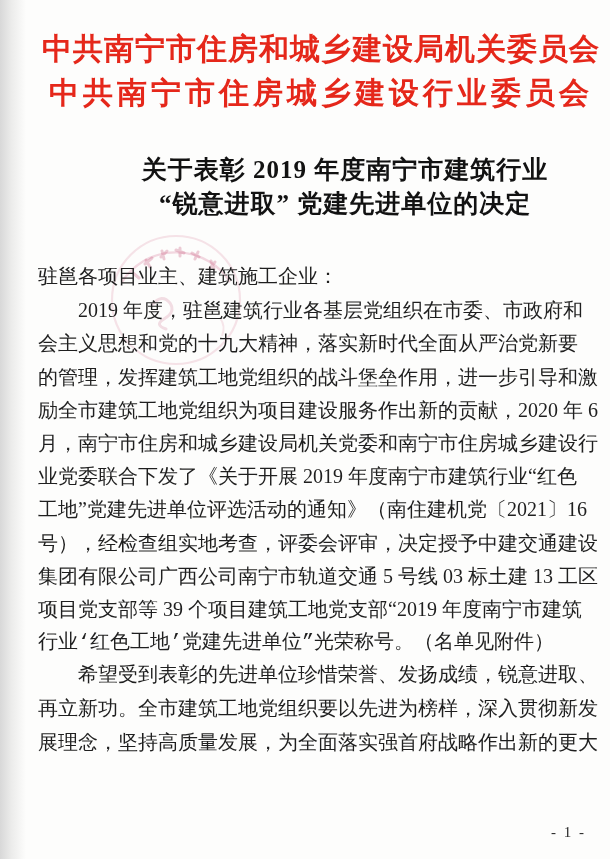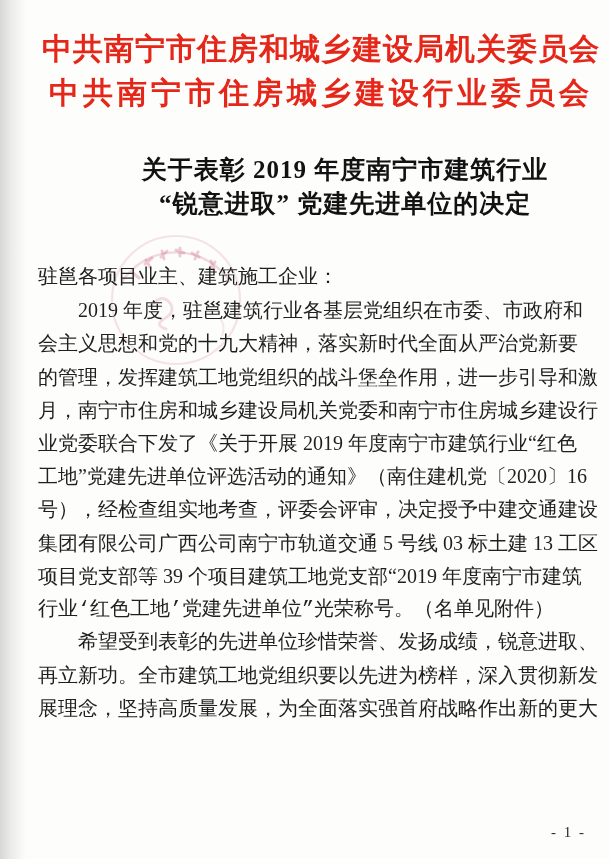--- a/index.html
+++ b/index.html
@@ -76,23 +76,24 @@
     </g>
     <path d="M 52 85 q 10 -12 18 -2 q 6 9 -6 16 q -10 6 2 10" fill="none" stroke="#cf6d8e" stroke-width="3" opacity="0.22" stroke-linecap="round"></path>
     <path d="M 120 98 q 6 8 2 18" fill="none" stroke="#d77898" stroke-width="2" opacity="0.18"></path>
   </svg>
 
   <div class="doc-body">
     <div class="bline short">驻邕各项目业主、建筑施工企业：</div>
     <div class="bline indent">2019 年度，驻邕建筑行业各基层党组织在市委、市政府和</div>
     <div class="bline">会主义思想和党的十九大精神，落实新时代全面从严治党新要</div>
     <div class="bline">的管理，发挥建筑工地党组织的战斗堡垒作用，进一步引导和激</div>
+    <div class="bline">励全市建筑工地党组织为项目建设服务作出新的贡献，2020 年 6</div>
     <div class="bline">月，南宁市住房和城乡建设局机关党委和南宁市住房城乡建设行</div>
     <div class="bline">业党委联合下发了《关于开展 2019 年度南宁市建筑行业“红色</div>
-    <div class="bline">工地”党建先进单位评选活动的通知》（南住建机党〔2020〕16</div>
+    <div class="bline">工地”党建先进单位评选活动的通知》（南住建机党〔2021〕16</div>
     <div class="bline">号），经检查组实地考查，评委会评审，决定授予中建交通建设</div>
     <div class="bline">集团有限公司广西公司南宁市轨道交通 5 号线 03 标土建 13 工区</div>
     <div class="bline">项目党支部等 39 个项目建筑工地党支部“2019 年度南宁市建筑</div>
     <div class="bline short">行业‘红色工地’党建先进单位”光荣称号。（名单见附件）</div>
     <div class="bline indent short">希望受到表彰的先进单位珍惜荣誉、发扬成绩，锐意进取、</div>
     <div class="bline">再立新功。全市建筑工地党组织要以先进为榜样，深入贯彻新发</div>
     <div class="bline">展理念，坚持高质量发展，为全面落实强首府战略作出新的更大</div>
   </div>
 
   <div class="page-footer">- 1 -</div>

